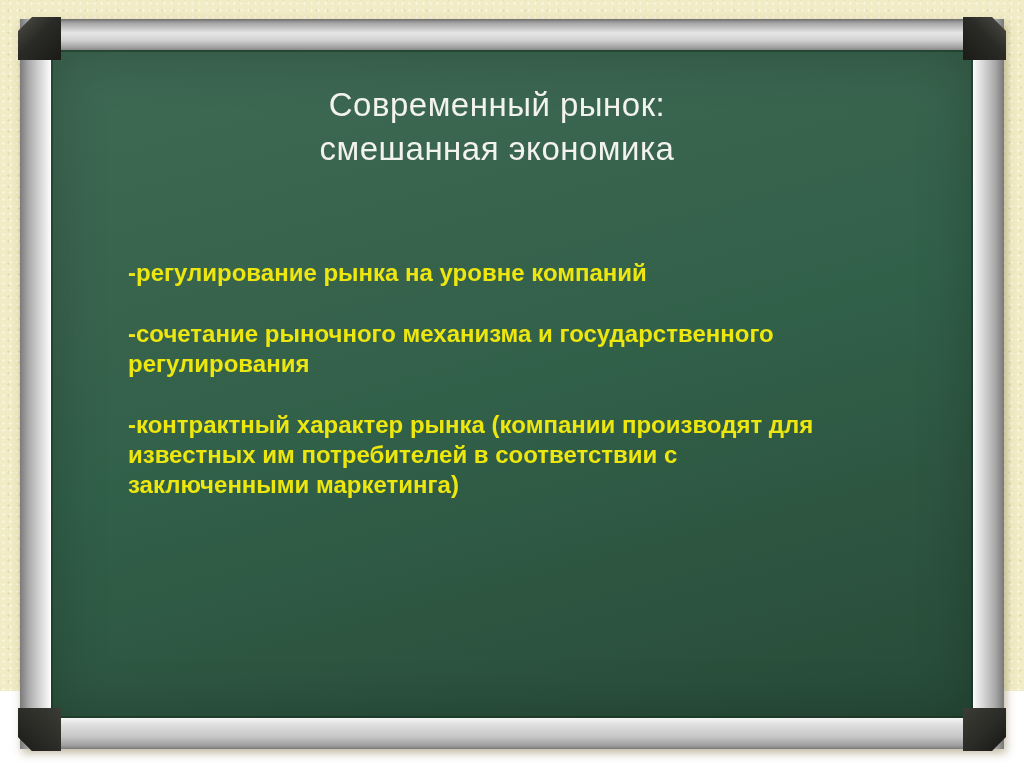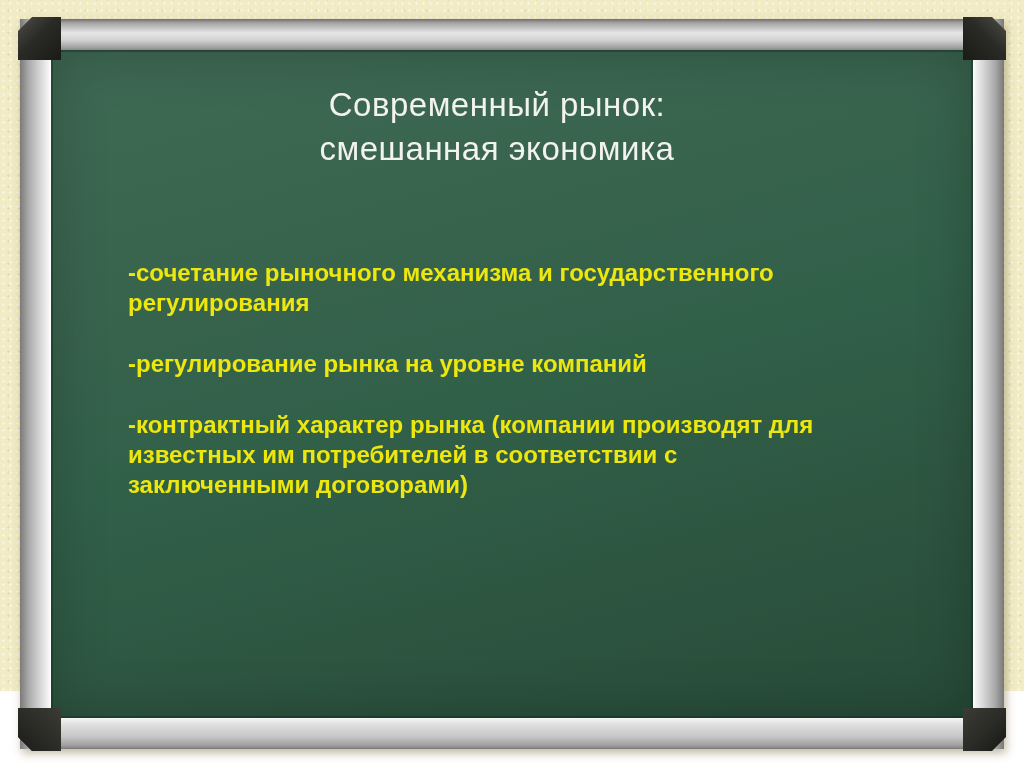--- a/index.html
+++ b/index.html
@@ -114,26 +114,26 @@
     <div class="rail rail-top"></div>
     <div class="rail rail-bottom"></div>
     <div class="rail rail-left"></div>
     <div class="rail rail-right"></div>
 
     <div class="board">
       <h1 class="slide-title">Современный рынок:
 смешанная экономика</h1>
 
       <div class="bullets">
+        <p>-регулирование рынка на уровне компаний</p>
         <p>-сочетание рыночного механизма и государственного
 регулирования</p>
-        <p>-регулирование рынка на уровне компаний</p>
         <p>-контрактный характер рынка (компании производят для
 известных им потребителей в соответствии с
-заключенными договорами)</p>
+заключенными маркетинга)</p>
       </div>
     </div>
 
     <div class="corner c-tl"></div>
     <div class="corner c-tr"></div>
     <div class="corner c-bl"></div>
     <div class="corner c-br"></div>
   </div>
 </div>
 

